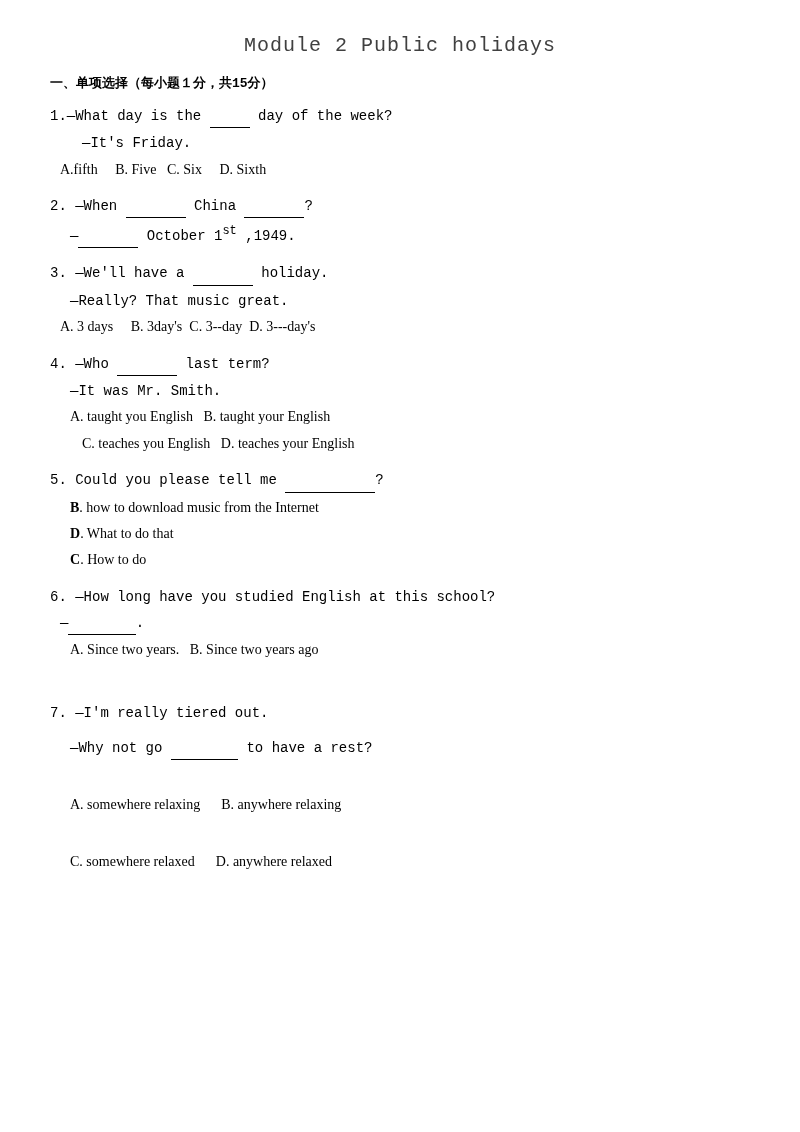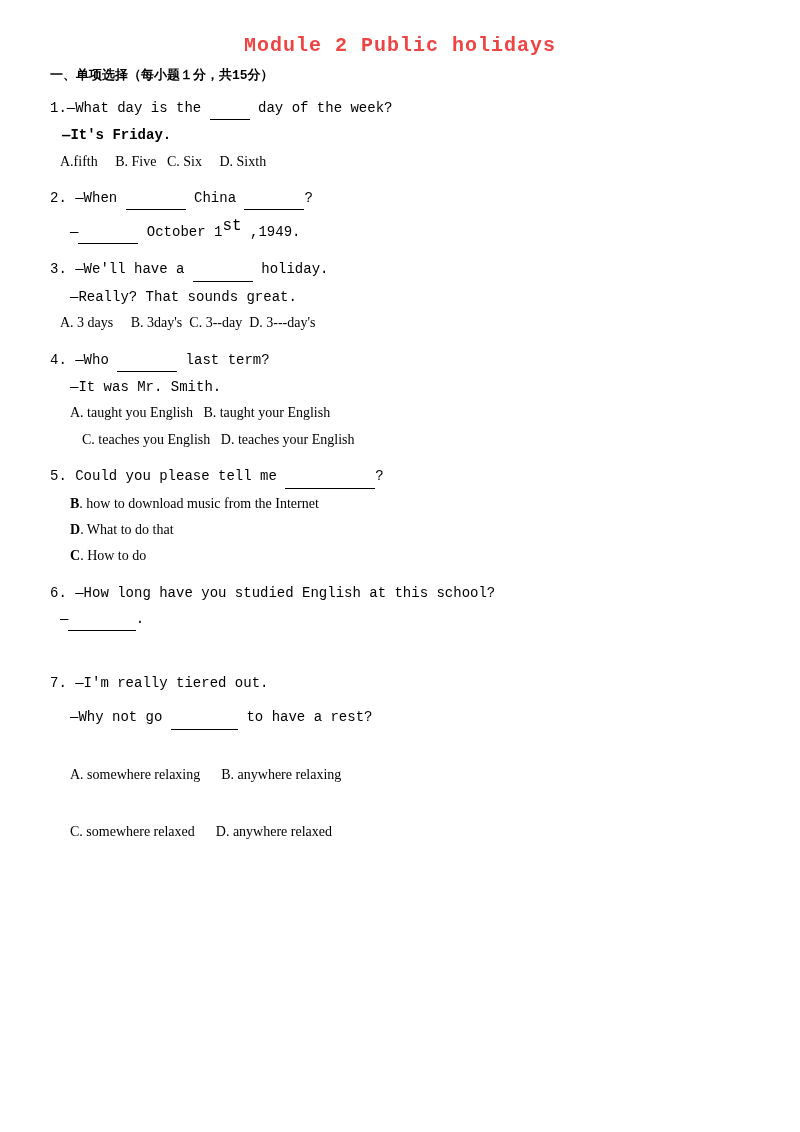--- a/index.html
+++ b/index.html
@@ -12,24 +12,24 @@
       font-family: 'Courier New', Courier, monospace;
       font-size: 14px;
       color: #000;
       width: 800px;
       min-height: 1132px;
       padding: 30px 50px;
       line-height: 1.6;
     }
     .title {
       text-align: center;
-      color: #ef4444;
+      color: #404040;
       font-size: 20px;
-      font-weight: bold;
-      margin-bottom: 4px;
+      font-weight: normal;
+      margin-bottom: 12px;
       letter-spacing: 1px;
     }
     .section-header {
       font-size: 13px;
       margin-bottom: 10px;
       font-weight: bold;
     }
     .question-block {
       margin-bottom: 14px;
     }
@@ -61,35 +61,35 @@
       border-bottom: 1px solid #000;
       min-width: 40px;
     }
     .blank-long {
       display: inline-block;
       border-bottom: 1px solid #000;
       min-width: 90px;
     }
     .superscript {
       vertical-align: super;
-      font-size: 16px;
+      font-size: 12px;
     }
   </style>
 </head>
 <body>
 
 <div class="title">Module 2 Public holidays</div>
 
 <div class="section-header">一、单项选择（每小题１分，共15分）</div>
 
 <div class="question-block">
   <div class="question-line">
     1.—What day is the <span class="blank-short">&nbsp;&nbsp;&nbsp;&nbsp;</span> day of the week?
   </div>
-  <div class="answer-line" style="margin-left:12px;font-weight:bold;">
+  <div class="answer-line" style="margin-left:32px;">
     —It's Friday.
   </div>
   <div class="options-line">
     A.fifth &nbsp;&nbsp;&nbsp; B. Five &nbsp; C. Six &nbsp;&nbsp;&nbsp; D. Sixth
   </div>
 </div>
 
 <div class="question-block">
   <div class="question-line">
     2. —When <span class="blank">&nbsp;&nbsp;&nbsp;&nbsp;&nbsp;</span> China <span class="blank">&nbsp;&nbsp;&nbsp;&nbsp;&nbsp;</span>?
@@ -97,21 +97,21 @@
   <div class="answer-line" style="margin-left:20px;">
     —<span class="blank">&nbsp;&nbsp;&nbsp;&nbsp;&nbsp;</span> October 1<span class="superscript">st</span> ,1949.
   </div>
 </div>
 
 <div class="question-block">
   <div class="question-line">
     3. —We'll have a <span class="blank">&nbsp;&nbsp;&nbsp;&nbsp;&nbsp;&nbsp;</span> holiday.
   </div>
   <div class="answer-line" style="margin-left:20px;">
-    —Really? That sounds great.
+    —Really? That music great.
   </div>
   <div class="options-line">
     A. 3 days &nbsp;&nbsp;&nbsp; B. 3day's &nbsp;C. 3--day &nbsp;D. 3---day's
   </div>
 </div>
 
 <div class="question-block">
   <div class="question-line">
     4. —Who <span class="blank">&nbsp;&nbsp;&nbsp;&nbsp;&nbsp;&nbsp;</span> last term?
   </div>
@@ -141,20 +141,23 @@
   </div>
 </div>
 
 <div class="question-block">
   <div class="question-line">
     6. —How long have you studied English at this school?
   </div>
   <div class="answer-line" style="margin-left:10px;">
     —<span class="blank">&nbsp;&nbsp;&nbsp;&nbsp;&nbsp;&nbsp;&nbsp;&nbsp;</span>.
   </div>
+  <div class="options-line indent">
+    A. Since two years. &nbsp;&nbsp;B. Since two years ago
+  </div>
   <div style="margin-bottom:6px;">&nbsp;</div>
 </div>
 
 <div class="question-block">
   <div class="question-line">
     7. —I'm really tiered out.
   </div>
   <div class="answer-line" style="margin-left:20px;margin-top:12px;">
     —Why not go <span class="blank">&nbsp;&nbsp;&nbsp;&nbsp;&nbsp;&nbsp;&nbsp;&nbsp;</span> to have a rest?
   </div>

